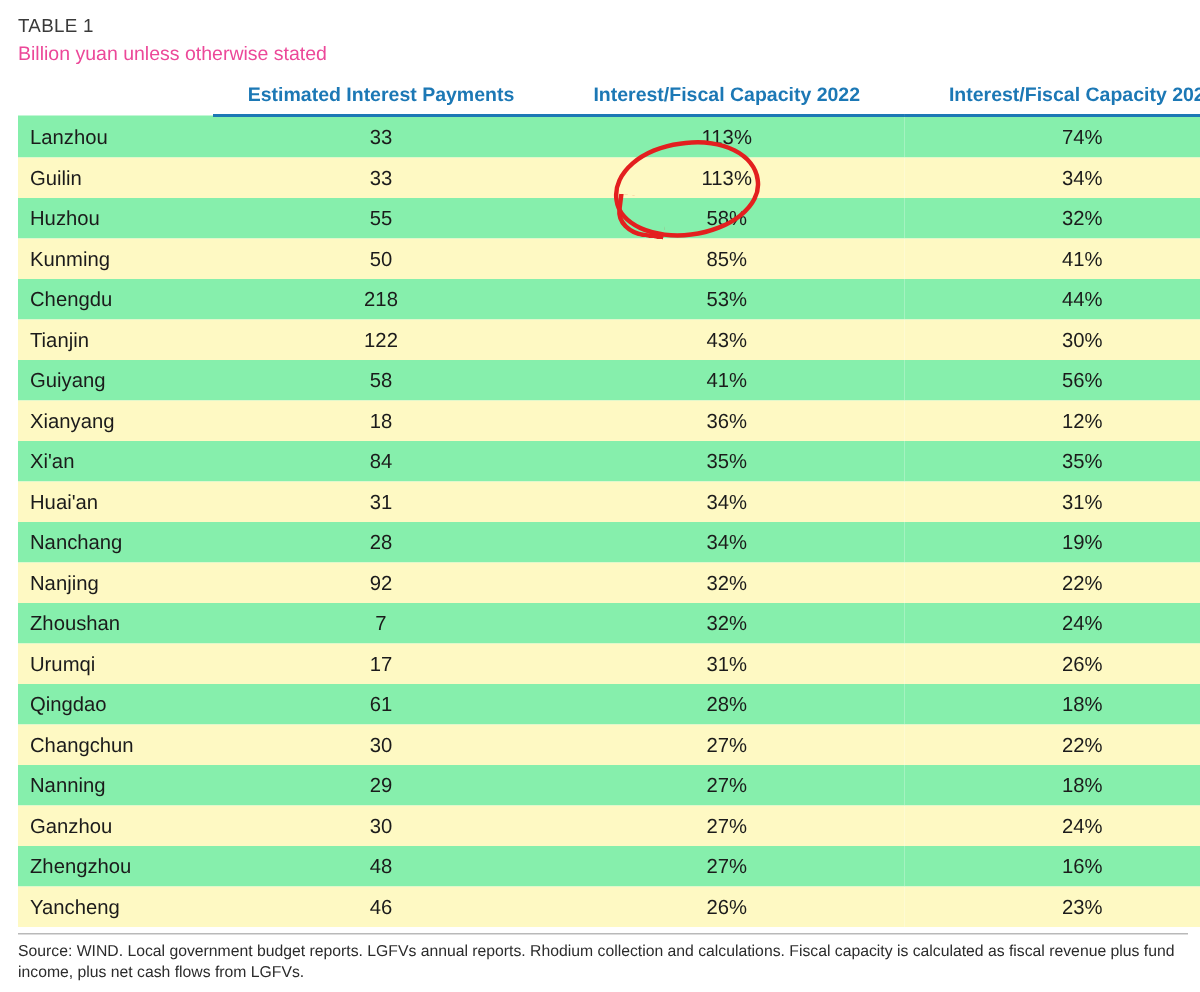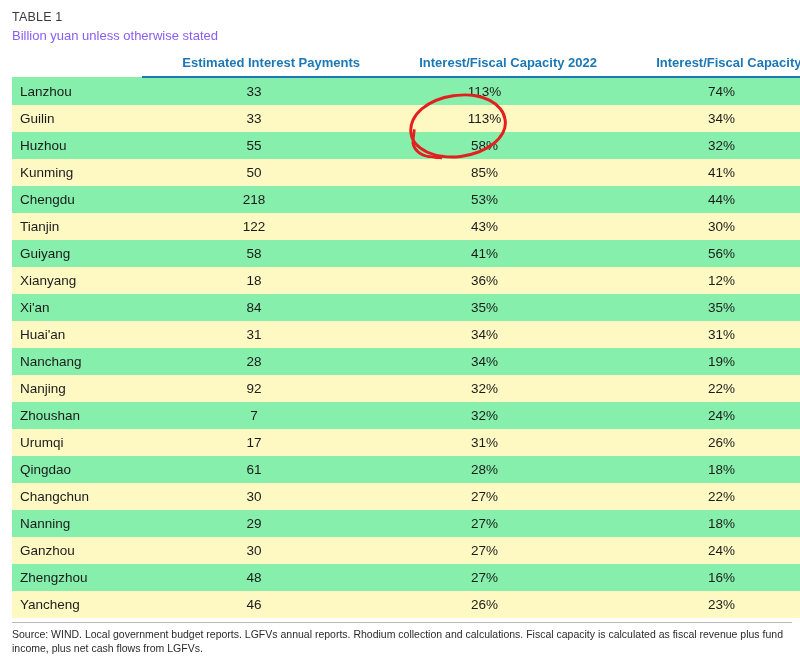--- a/index.html
+++ b/index.html
@@ -29,36 +29,36 @@
   }
   .table-title {
     font-size: 16.5px;
     font-weight: bold;
     color: #111111;
     margin: 0 0 3px 2px;
     letter-spacing: -0.1px;
   }
   .table-subtitle {
     font-size: 13px;
-    color: #8b5cf6;
+    color: #ec4899;
     margin: 0 0 8px 2px;
   }
   table.data {
     border-collapse: collapse;
     width: 780px;
     margin-left: 2px;
     table-layout: fixed;
   }
   table.data thead th {
     font-size: 13px;
     font-weight: bold;
     color: #1c78b5;
     padding: 4px 6px 6px 6px;
     border-bottom: 2px solid #1c78b5;
-    text-align: right;
+    text-align: center;
     white-space: nowrap;
   }
   table.data thead th.col-city {
     border-bottom: none;
     text-align: left;
   }
   table.data tbody td {
     font-size: 13.5px;
     padding: 6px 6px;
     text-align: center;

